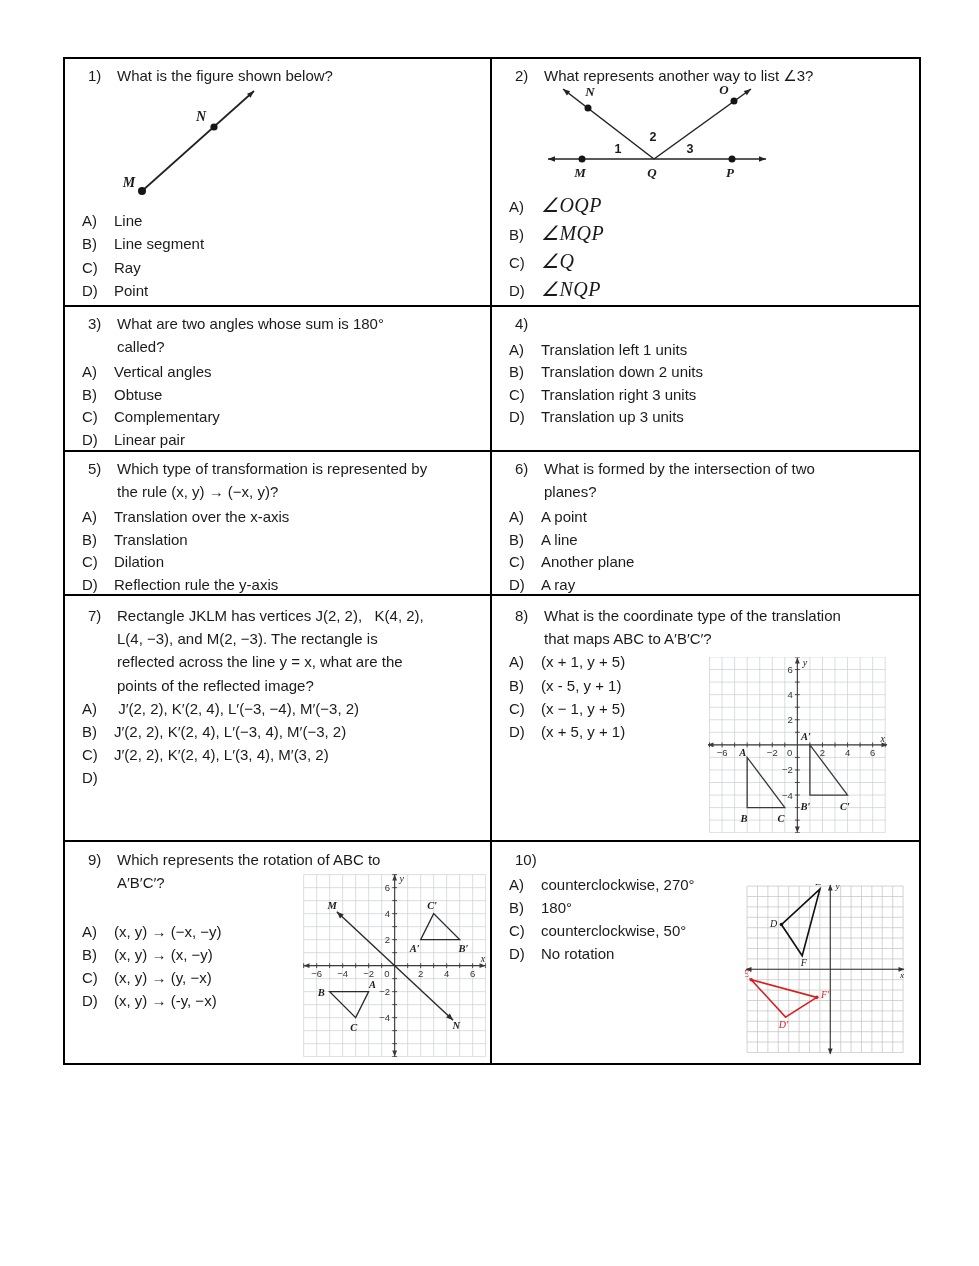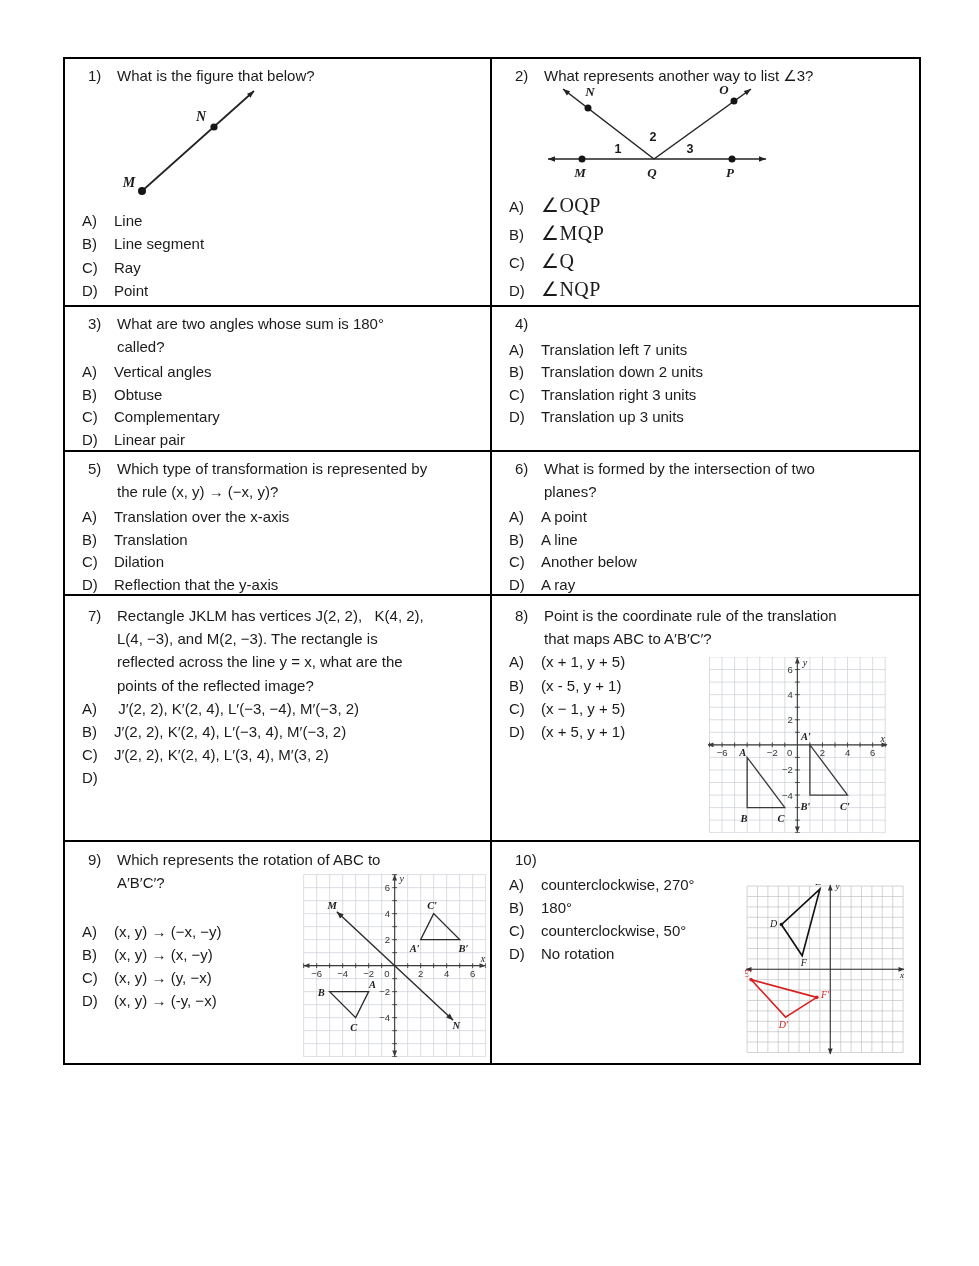--- a/index.html
+++ b/index.html
@@ -18,21 +18,21 @@
   .opt{display:flex;align-items:baseline;padding-left:17px;font-size:15px;}
   .ol{width:32px;flex:none;}
   .r1 .q,.r1 .opt{line-height:23.5px}
   .r2 .q,.r2 .opt,.r3 .q,.r3 .opt{line-height:22.5px}
   .r4 .q,.r4 .opt{line-height:23.2px}
   .r5 .q,.r5 .opt{line-height:23px}
   .opts{margin-top:3px;}
   .opts-q1{margin-top:121px;}
   .opts-q2{margin-top:104px;}
   .opts-q2 .opt{line-height:27px;}
-  .opts-q2 .ot{font-family:"Liberation Serif",serif;font-size:20px;letter-spacing:0.5px;}
+  .opts-q2 .ot{font-family:"Liberation Serif",serif;font-style:italic;font-size:20px;letter-spacing:0.5px;}
   .opts-q7{margin-top:0;}
   .opts-q8{margin-top:0;}
   .opts-q9{margin-top:26px;}
   .opts-q10{margin-top:2px;}
   .fig{position:absolute;}
   .fig1{left:53px;top:26px;}
   .fig2{left:46px;top:26px;}
   .fig8{left:215px;top:61px;}
   .fig9{left:238px;top:32px;}
   .fig10{left:253px;top:42px;}
@@ -40,21 +40,21 @@
 </head>
 <body>
 
 <div class="sheet">
   <div class="quiz">
 
     <div class="row r1">
       <div class="cell left">
         <div class="q">
           <span class="qn">1)</span>
-          <div class="qt">What is the figure that below?</div>
+          <div class="qt">What is the figure shown below?</div>
         </div>
         <svg class="fig fig1" width="150" height="122" viewBox="0 0 150 122">
             <line x1="24" y1="106" x2="136" y2="6" stroke="#222222" stroke-width="1.7"></line>
             <polygon points="136,6 132.5766789457525,12.676142071551936 128.9801937914847,8.648078698771997" fill="#222222"></polygon>
             <circle cx="24" cy="106" r="4" fill="#151515"></circle>
             <circle cx="96" cy="42" r="3.6" fill="#151515"></circle>
             <text x="11" y="102" text-anchor="middle" fill="#1c1c1c" font-size="14" font-family="&quot;Liberation Serif&quot;,serif" font-style="italic" font-weight="bold">M</text>
             <text x="83" y="36" text-anchor="middle" fill="#1c1c1c" font-size="14" font-family="&quot;Liberation Serif&quot;,serif" font-style="italic" font-weight="bold">N</text>
           </svg>
         <div class="opts opts-q1">
@@ -149,21 +149,21 @@
             </div>
           </div>
       </div>
       <div class="cell">
         <div class="q">
           <span class="qn">4)</span>
         </div>
         <div class="opts">
             <div class="opt">
               <span class="ol">A)</span>
-              <span class="ot">Translation left 7 units</span>
+              <span class="ot">Translation left 1 units</span>
             </div>
             <div class="opt">
               <span class="ol">B)</span>
               <span class="ot">Translation down 2 units</span>
             </div>
             <div class="opt">
               <span class="ol">C)</span>
               <span class="ot">Translation right 3 units</span>
             </div>
             <div class="opt">
@@ -189,42 +189,42 @@
             <div class="opt">
               <span class="ol">B)</span>
               <span class="ot">Translation</span>
             </div>
             <div class="opt">
               <span class="ol">C)</span>
               <span class="ot">Dilation</span>
             </div>
             <div class="opt">
               <span class="ol">D)</span>
-              <span class="ot">Reflection that the y-axis</span>
+              <span class="ot">Reflection rule the y-axis</span>
             </div>
           </div>
       </div>
       <div class="cell">
         <div class="q">
           <span class="qn">6)</span>
           <div class="qt">What is formed by the intersection of two
 planes?</div>
         </div>
         <div class="opts">
             <div class="opt">
               <span class="ol">A)</span>
               <span class="ot">A point</span>
             </div>
             <div class="opt">
               <span class="ol">B)</span>
               <span class="ot">A line</span>
             </div>
             <div class="opt">
               <span class="ol">C)</span>
-              <span class="ot">Another below</span>
+              <span class="ot">Another plane</span>
             </div>
             <div class="opt">
               <span class="ol">D)</span>
               <span class="ot">A ray</span>
             </div>
           </div>
       </div>
     </div>
 
     <div class="row r4">
@@ -250,21 +250,21 @@
               <span class="ot">J′(2, 2), K′(2, 4), L′(3, 4), M′(3, 2)</span>
             </div>
             <div class="opt">
               <span class="ol">D)</span>
             </div>
           </div>
       </div>
       <div class="cell">
         <div class="q">
           <span class="qn">8)</span>
-          <div class="qt">Point is the coordinate rule of the translation
+          <div class="qt">What is the coordinate type of the translation
 that maps ABC to A′B′C′?</div>
         </div>
         <div class="opts opts-q8">
             <div class="opt">
               <span class="ol">A)</span>
               <span class="ot">(x + 1, y + 5)</span>
             </div>
             <div class="opt">
               <span class="ol">B)</span>
               <span class="ot">(x - 5, y + 1)</span>

